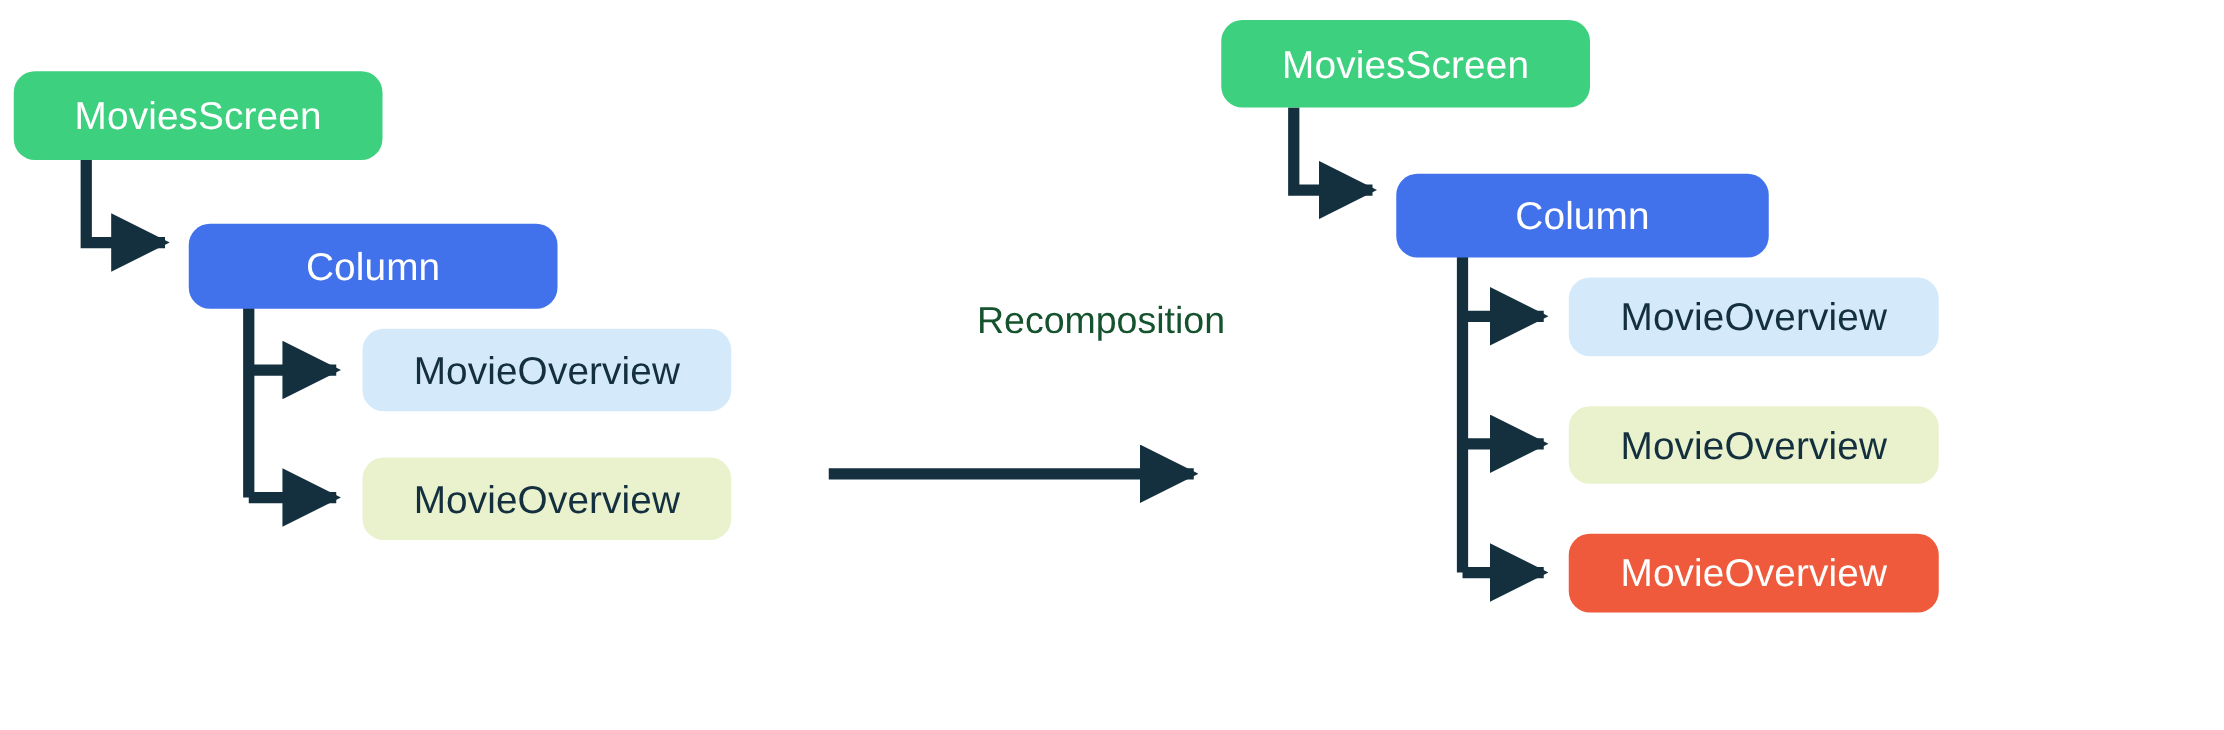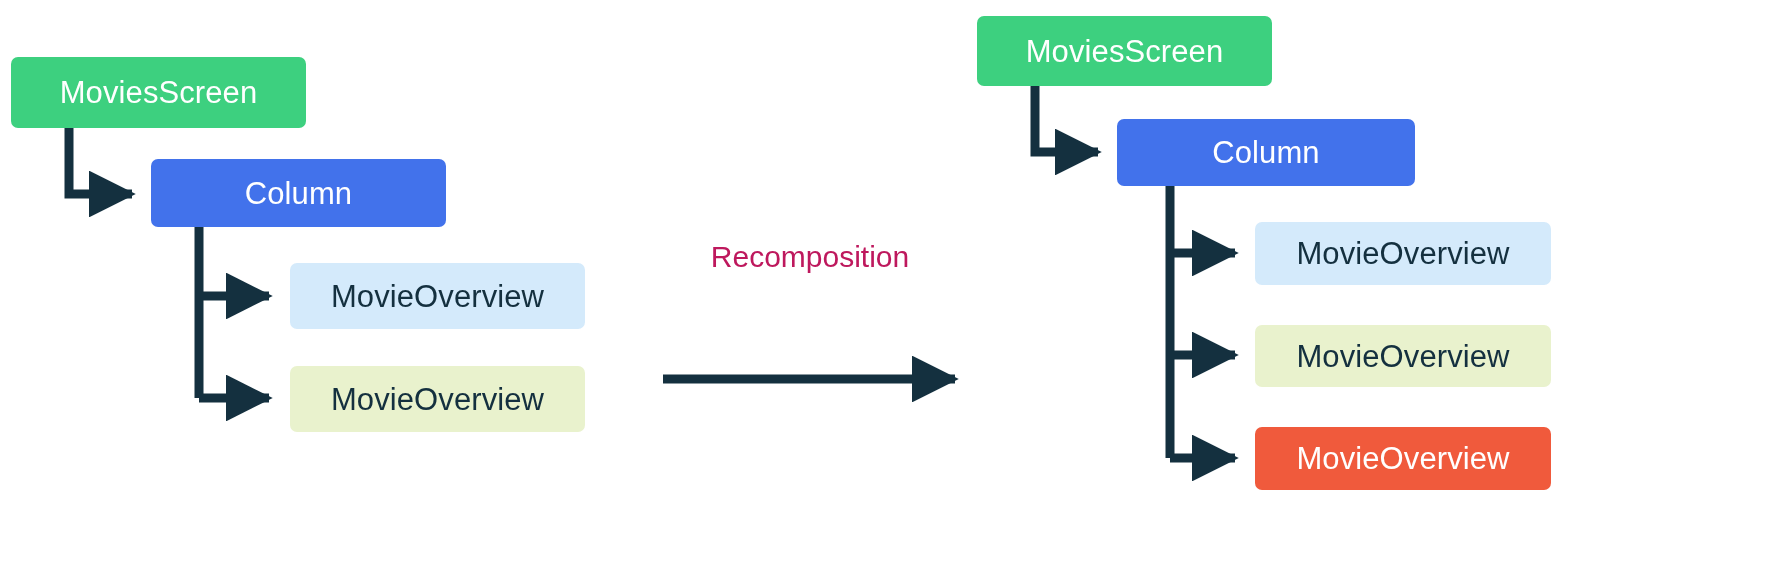--- a/index.html
+++ b/index.html
@@ -15,49 +15,49 @@
   }
   #canvas {
     position: relative;
     width: 1779px;
     height: 584px;
     background: #ffffff;
   }
   .node {
     position: absolute;
     box-sizing: border-box;
-    border-radius: 7px;
+    border-radius: 17px;
     display: flex;
     align-items: center;
     justify-content: center;
     font-size: 31px;
     line-height: 1;
     letter-spacing: 0.1px;
     white-space: nowrap;
   }
   .node.green  { background: #3DD07F; color: #ffffff; }
-  .node.blue   { background: #4272EB; color: #ffffff; }
+  .node.blue   { background: #4272EB; color: #ffffff; margin-top: 20px; }
   .node.lblue  { background: #D4EAFB; color: #14303F; }
   .node.lgreen { background: #E9F2CD; color: #14303F; }
   .node.orange { background: #F05A3C; color: #ffffff; }
 
   .connector-layer {
     position: absolute;
     left: 0;
     top: 0;
     width: 1779px;
     height: 584px;
     pointer-events: none;
   }
   .caption {
     position: absolute;
-    color: #be185d;
+    color: #14532d;
     font-size: 30px;
     line-height: 39px;
-    text-align: center;
+    text-align: right;
     white-space: pre-line;
   }
 </style>
 </head>
 <body>
 
 <div id="canvas">
 
   <svg class="connector-layer" viewBox="0 0 1779 584" width="1779" height="584" xmlns="http://www.w3.org/2000/svg">
     <defs>

